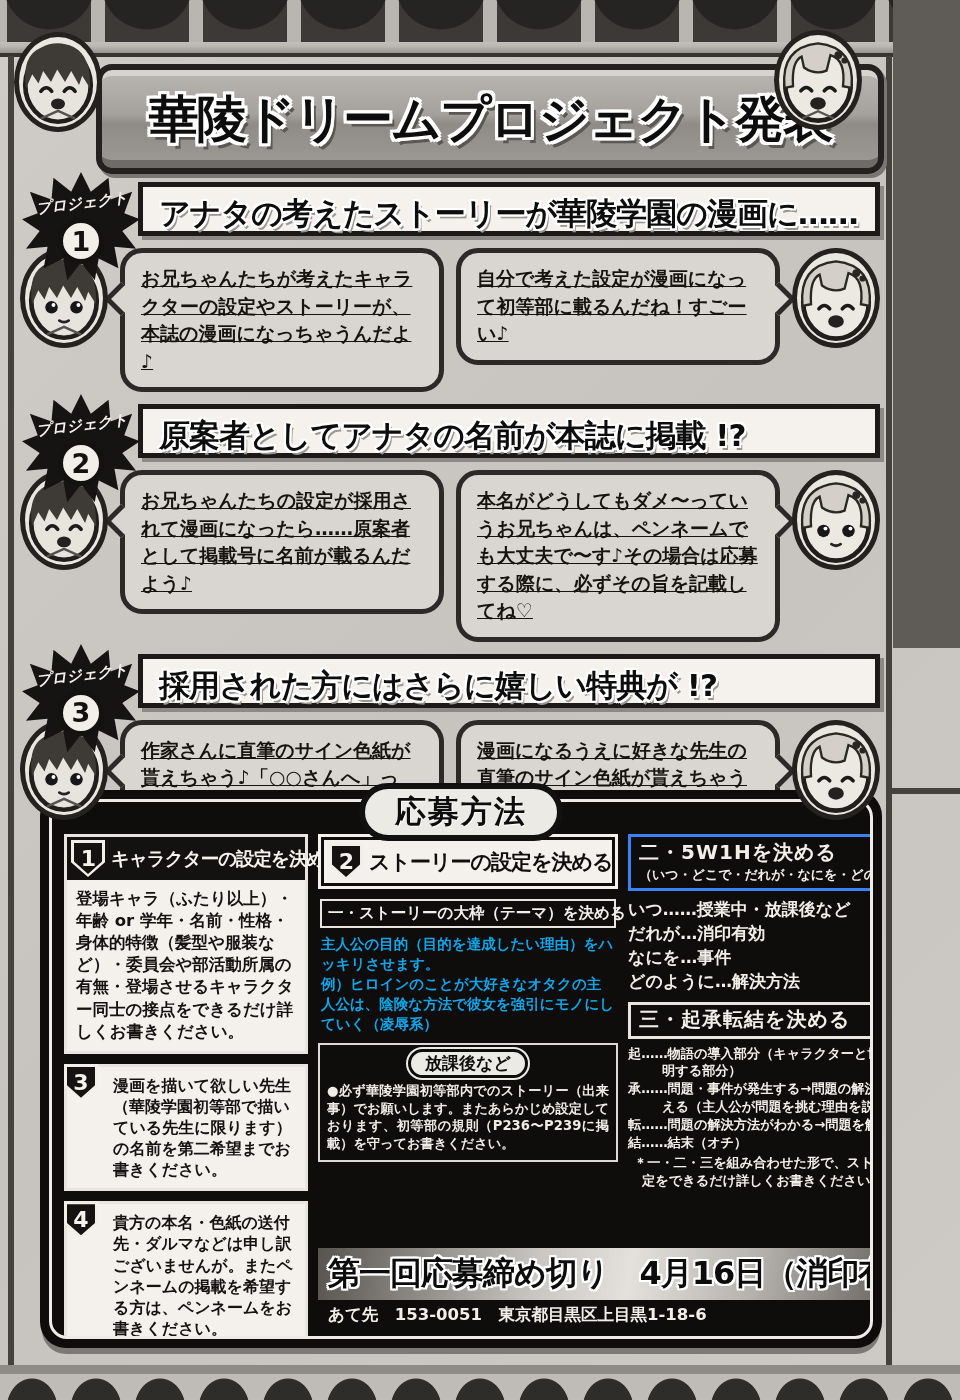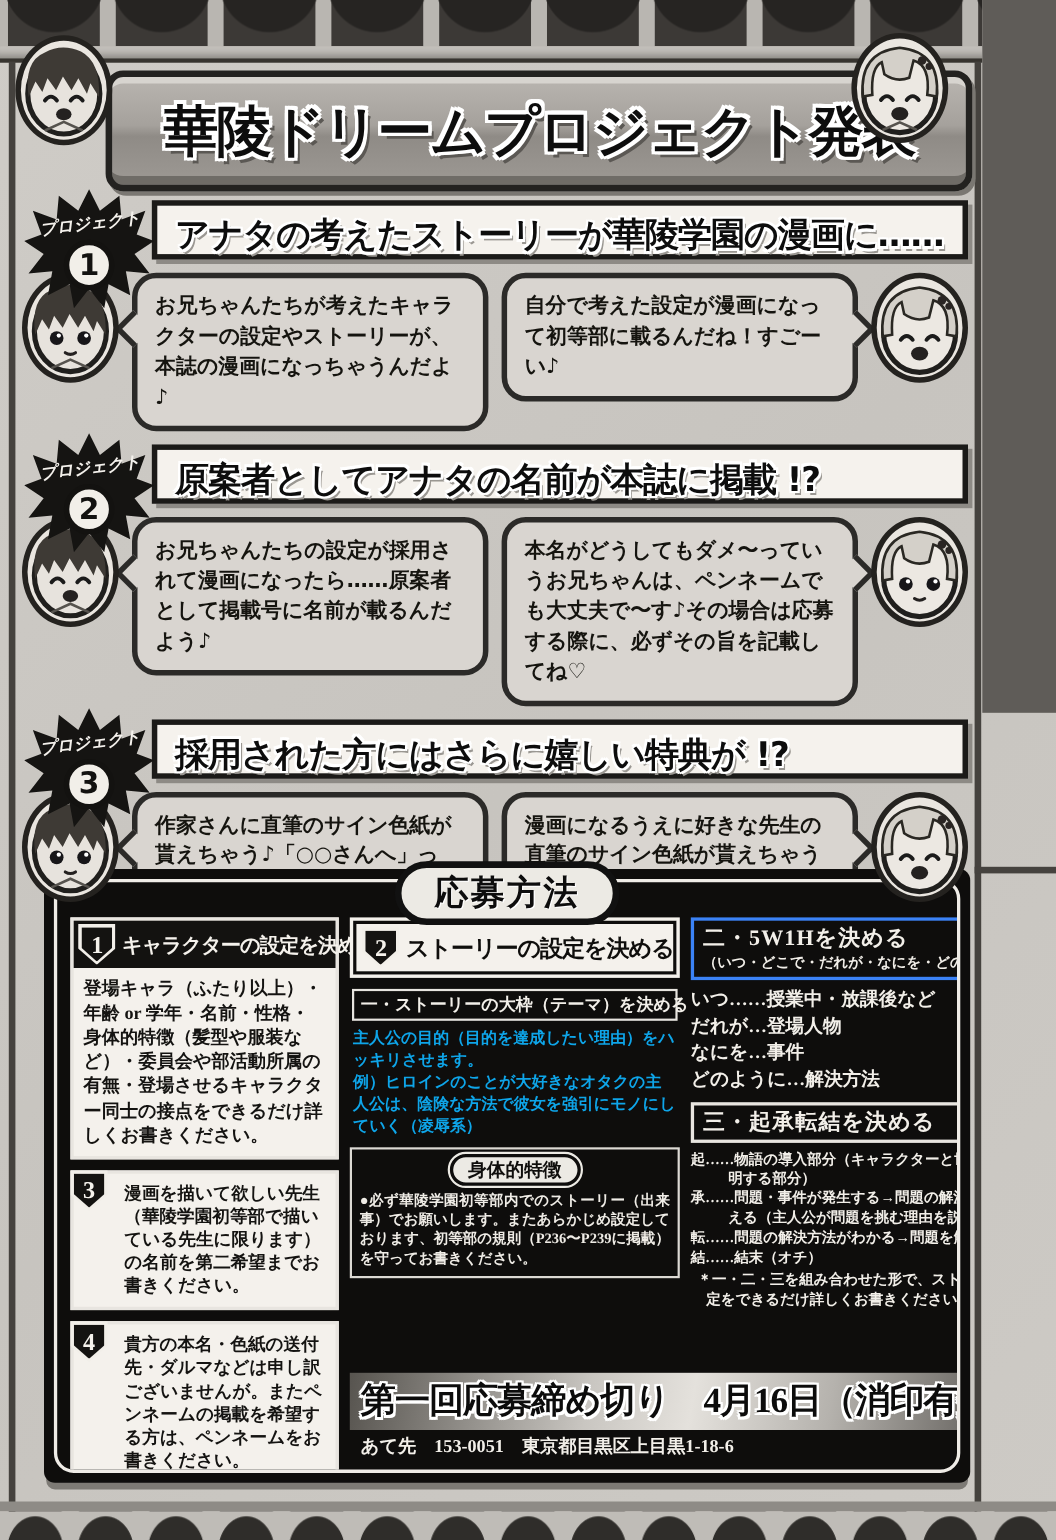--- a/index.html
+++ b/index.html
@@ -88,31 +88,31 @@
   }
   .headbar span{
     font-size:31px; font-weight:900; letter-spacing:-1px; color:#0d0d0d; white-space:nowrap;
     text-shadow:-2px 0 #fff,2px 0 #fff,0 -2px #fff,0 2px #fff,2px 2px #fff,-2px -2px #fff,2px -2px #fff,-2px 2px #fff,3px 4px 0 #9a9792;
     margin-top:10px;
   }
   .bubble-row{ display:flex; align-items:flex-start; gap:12px; margin-top:12px; }
   .bubble{
     position:relative; flex:1 1 0; background:#d9d5d0; border:5px solid #2b2a28;
     border-radius:22px; padding:12px 16px; font-size:19px; font-weight:bold;
-    line-height:1.45; color:#15140f;
+    line-height:1.45; color:#15140f;text-decoration:underline;
   }
   .tail-l{ position:absolute; left:-16px; top:34px; width:24px; height:24px; background:#d9d5d0;
     border-left:5px solid #2b2a28; border-bottom:5px solid #2b2a28; transform:rotate(45deg); }
   .tail-r{ position:absolute; right:-16px; top:34px; width:24px; height:24px; background:#d9d5d0;
     border-right:5px solid #2b2a28; border-top:5px solid #2b2a28; transform:rotate(45deg); }
 
   
   .appbox{
     position:absolute; left:40px; top:790px; width:842px; height:558px;
-    background:#0e0d0c; border-radius:10px; box-shadow:0 8px 0 -2px #7d7a75;font-family:Liberation Serif, serif;
+    background:#0e0d0c; border-radius:26px; box-shadow:0 8px 0 -2px #7d7a75;
   }
   .appbox-inner{
     position:absolute; inset:9px; border:3px solid #efece7; border-radius:18px;
     padding:32px 12px 10px 12px; overflow:hidden;
     display:grid; grid-template-columns:244px 300px 1fr; grid-template-rows:1fr auto; gap:10px;
   }
   .app-pill{
     position:absolute; left:50%; top:-7px; transform:translateX(-50%); z-index:5;
     background:#eceae4; border:6px solid #111; border-radius:999px; padding:2px 30px;
     font-size:31px; font-weight:900; letter-spacing:2px; color:#0d0d0d; white-space:nowrap;
@@ -383,32 +383,32 @@
       <div class="boxB-head">
         <span class="shield">
             <i>2</i>
           </span>
         <span>ストーリーの設定を決める</span>
       </div>
       <div class="subbar">一・ストーリーの大枠（テーマ）を決める</div>
       <div class="colB-text">主人公の目的（目的を達成したい理由）をハッキリさせます。</div>
       <div class="colB-text">例）ヒロインのことが大好きなオタクの主人公は、陰険な方法で彼女を強引にモノにしていく（凌辱系）</div>
       <div class="notice">
-        <div class="notice-pill">身体的特徴</div>
+        <div class="notice-pill">放課後など</div>
         <p>●必ず華陵学園初等部内でのストーリー（出来事）でお願いします。またあらかじめ設定しております、初等部の規則（P236〜P239に掲載）を守ってお書きください。</p>
       </div>
     </div>
 
     <div class="colC">
       <div class="boxC-head">
         <div class="l1">二・5W1Hを決める</div>
         <div class="l2">（いつ・どこで・だれが・なにを・どのように）</div>
       </div>
       <div class="wline">いつ……授業中・放課後など</div>
-      <div class="wline">だれが…登場人物</div>
+      <div class="wline">だれが…消印有効</div>
       <div class="wline">なにを…事件</div>
       <div class="wline">どのように…解決方法</div>
       <div class="boxC-head2">三・起承転結を決める</div>
       <div class="kline">起……物語の導入部分（キャラクターと世界観を説明する部分）</div>
       <div class="kline">承……問題・事件が発生する→問題の解決方法を考える（主人公が問題を挑む理由を説明する）</div>
       <div class="kline">転……問題の解決方法がわかる→問題を解決する</div>
       <div class="kline">結……結末（オチ）</div>
       <div class="kline2">＊一・二・三を組み合わせた形で、ストーリーの設定をできるだけ詳しくお書きください。</div>
     </div>
 

